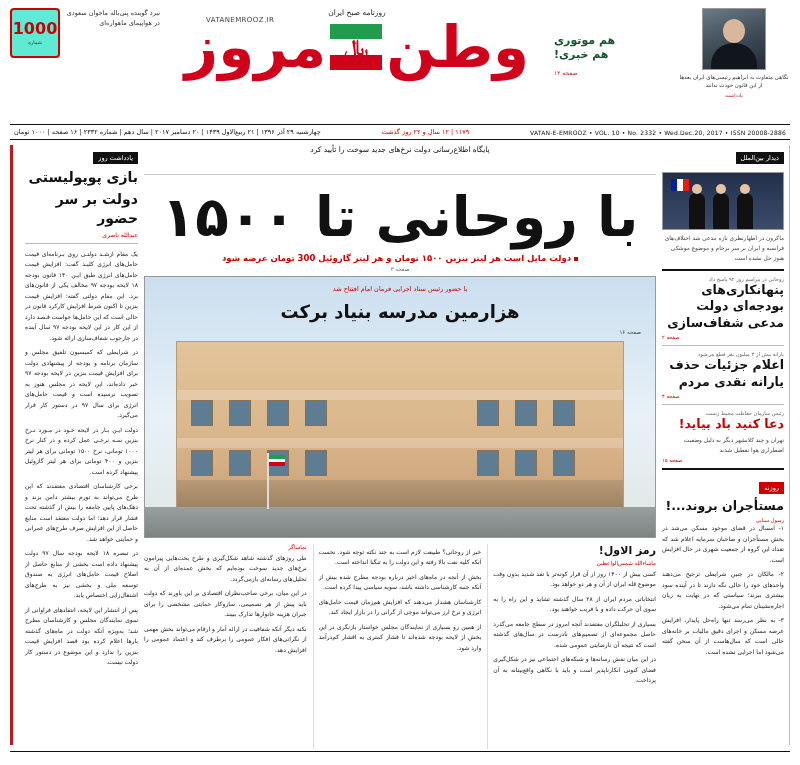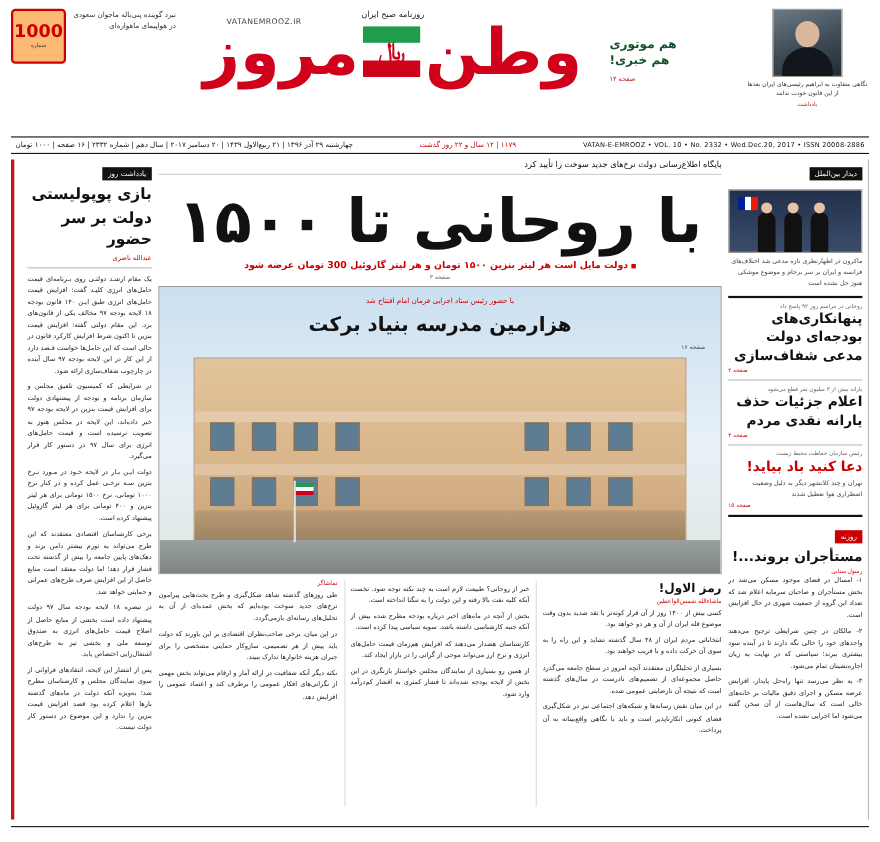--- a/index.html
+++ b/index.html
@@ -146,21 +146,21 @@
     align-items: flex-start;
     gap: 4px;
     direction: rtl;
   }
   .mh-right .stamp {
     width: 50px; height: 50px;
     border: 2px solid #c00;
     border-radius: 4px;
     display: flex; flex-direction: column;
     align-items: center; justify-content: center;
-    background: #fdba74;
+    background: #5eead4;
   }
   .mh-right .stamp .n { font-size: 16px; color: #c00; font-weight: bold; line-height: 1; }
   .mh-right .stamp .t { font-size: 5px; color: #333; margin-top: 2px; }
   .mh-right .rtexts { flex: 1; text-align: right; }
   .mh-right .rtexts .l1 { font-size: 6.5px; color: #333; line-height: 1.6; }
   .mh-right .rtexts .hl { font-size: 9px; font-weight: bold; color: #111; line-height: 1.5; margin-top: 3px; }
 
   
   .datebar {
     margin-top: 4px;
@@ -235,22 +235,23 @@
   }
   .ptext p { margin: 0 0 4px 0; }
 
   .hr { height: 1px; background: #bbb; margin: 5px 0; }
   .hr.thick { height: 2px; background: #111; }
 
   
   .lead-strap {
     font-size: 7.5px;
     color: #111;
+    text-align: center;
     border-bottom: 1px solid #ccc;
-    padding-bottom: 4px;
+    padding-bottom: 20px;
     margin-bottom: 14px;
   }
   .lead-title {
     font-size: 55px;
     font-weight: bold;
     text-align: center;
     color: #111;
     line-height: 1.05;
     letter-spacing: -1px;
     margin: 2px 0 6px 0;

